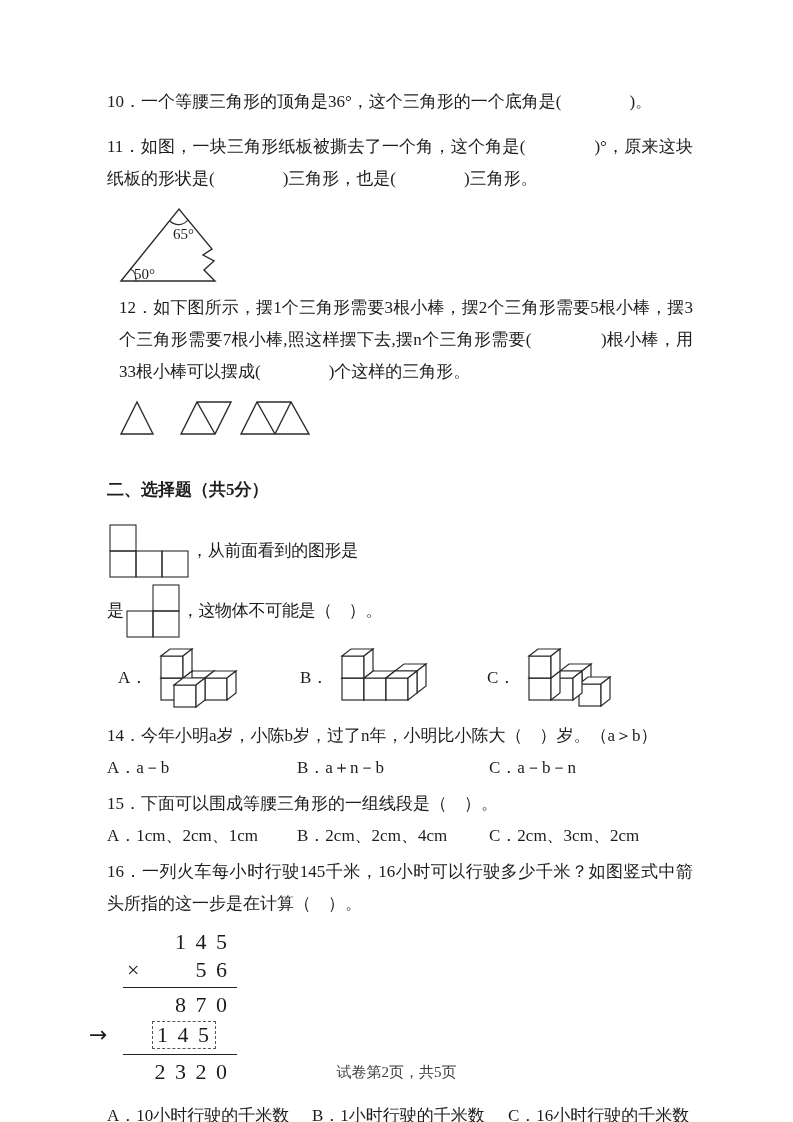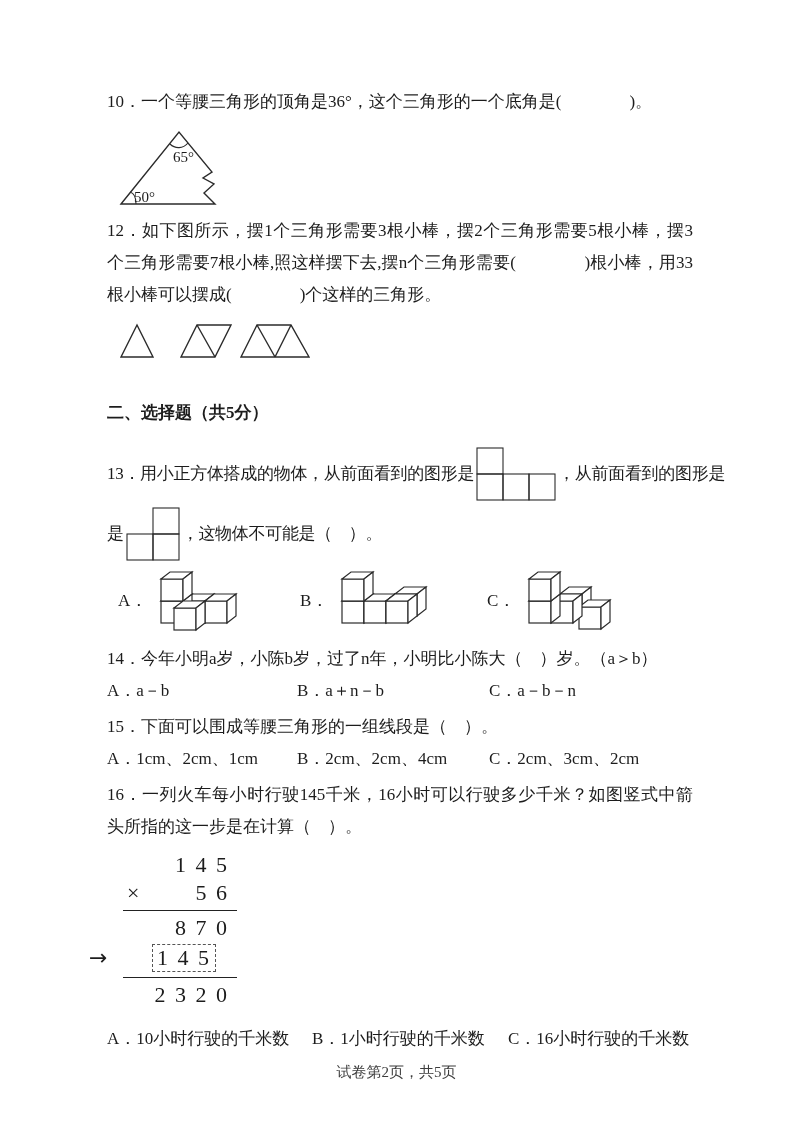--- a/index.html
+++ b/index.html
@@ -9,21 +9,21 @@
     position:relative; overflow:hidden;
   }
   .content {
     position:absolute; left:107px; top:86px; width:586px;
     font-size:17px; line-height:32px; text-align:justify;
   }
   p { margin:0; }
   .q { margin:0; }
   .q11 { margin-top:13px; }
   .fig-torn { margin:6px 0 0 10px; }
-  .q12 { margin-top:6px; }
+  .q12 { margin-top:6px;margin-left:12px; }
   .fig-sticks { margin:10px 0 0 12px; }
   .section-title { margin-top:36px; font-weight:bold; font-size:17px; }
   .q13-line { display:flex; align-items:center; white-space:nowrap; letter-spacing:-0.3px; }
   .q13-line1 { margin-top:18px; }
   .q13-line2 { margin-top:6px; }
   .q13-line svg { margin:0 2px; flex:0 0 auto; }
   .opt-figs { display:flex; align-items:center; margin-top:8px; margin-left:11px; }
   .opt-fig-group { display:flex; align-items:center; }
   .opt-fig-group.ga { width:182px; }
   .opt-fig-group.gb { width:187px; }
@@ -60,20 +60,21 @@
   .cube-face { fill:#ffffff; stroke:#2b2b2b; stroke-width:1.2; stroke-linejoin:miter; }
   .angle-label { font-size:15px; fill:#1c1c1c; letter-spacing:0; }
 </style>
 </head>
 <body>
 
 <div class="content">
 
   <p class="q">10．一个等腰三角形的顶角是36°，这个三角形的一个底角是(　　　　)。</p>
 
+  <p class="q q11">11．如图，一块三角形纸板被撕去了一个角，这个角是(　　　　)°，原来这块纸板的形状是(　　　　)三角形，也是(　　　　)三角形。</p>
 
   <div class="fig-torn">
     <svg width="110" height="85" viewBox="0 0 110 85">
       <path class="fig-stroke" d="M 4 80 L 62 8 L 95 48 L 86 54 L 97 60 L 87 69 L 98 80 Z"></path>
       <path class="fig-stroke-thin" d="M 53 20 C 58 25 66 25 71 19"></path>
       <path class="fig-stroke-thin" d="M 19 80 C 19 74 17 69 13 68"></path>
       <text class="angle-label" x="56" y="38">65°</text>
       <text class="angle-label" x="17" y="78">50°</text>
     </svg>
   </div>
@@ -87,21 +88,20 @@
       <line class="fig-stroke" x1="78" y1="4" x2="96" y2="36"></line>
       <polygon class="fig-stroke" points="122,36 138,4 172,4 190,36"></polygon>
       <line class="fig-stroke" x1="138" y1="4" x2="156" y2="36"></line>
       <line class="fig-stroke" x1="172" y1="4" x2="156" y2="36"></line>
     </svg>
   </div>
 
   <p class="section-title">二、选择题（共5分）</p>
 
   <div class="q13-line q13-line1">
-    <span>13．用小正方体搭成的物体，从前面看到的图形是</span>
     <svg class="inline-fig" width="80" height="54" viewBox="0 0 80 54">
       <rect class="fig-stroke-thin" x="1" y="1" width="26" height="26"></rect>
       <rect class="fig-stroke-thin" x="1" y="27" width="26" height="26"></rect>
       <rect class="fig-stroke-thin" x="27" y="27" width="26" height="26"></rect>
       <rect class="fig-stroke-thin" x="53" y="27" width="26" height="26"></rect>
     </svg>
     <span>，从前面看到的图形是</span>
   </div>
   <div class="q13-line q13-line2">
     <span>是</span>

